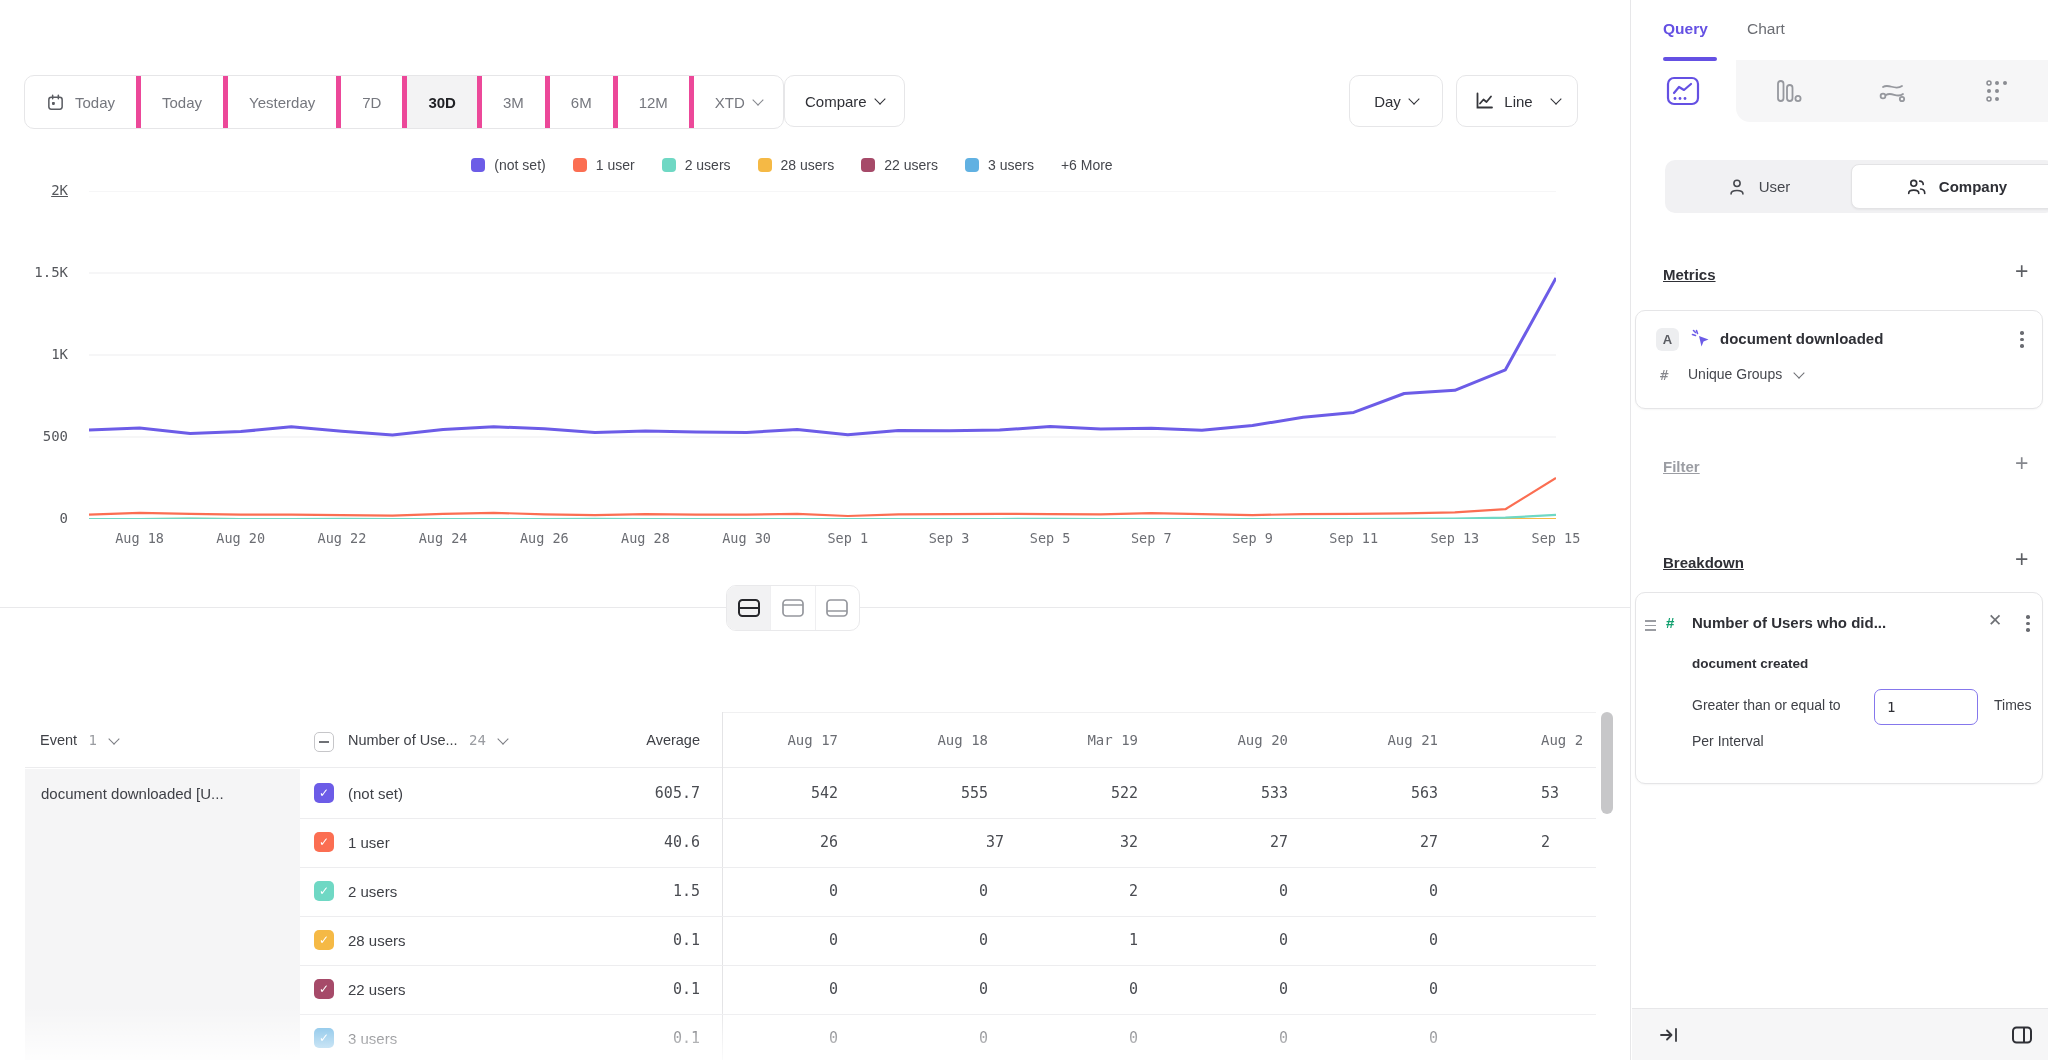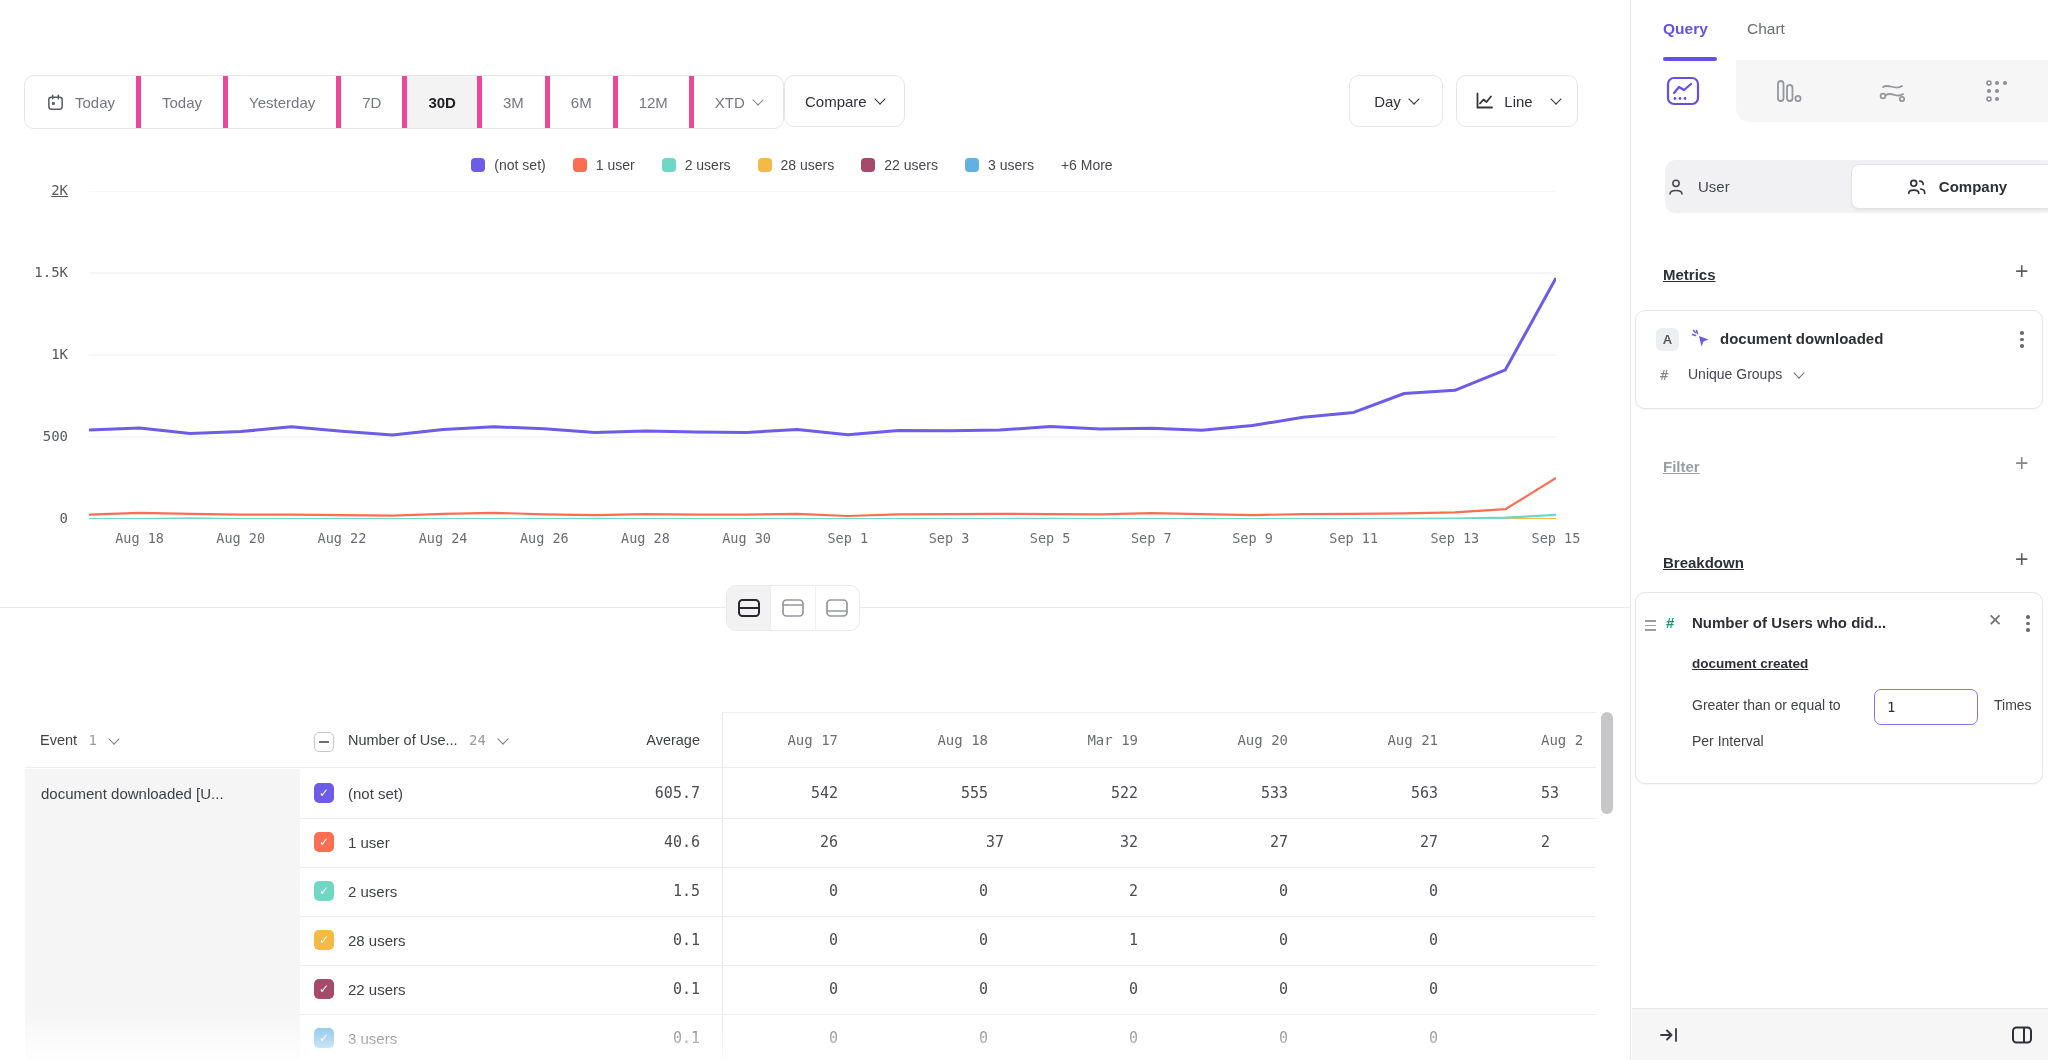--- a/index.html
+++ b/index.html
@@ -70,21 +70,21 @@
   
   #panel{left:1630px;top:0;width:418px;height:1060px;border-left:1px solid #e7e7e9;background:#fff;}
   .ptab{position:absolute;top:20px;font-size:15.5px;cursor:pointer;}
   #tab-underline{position:absolute;left:32px;top:57px;width:54px;height:3.5px;border-radius:2px;}
   .ct-cell{position:absolute;top:60px;width:104.5px;height:62px;display:flex;align-items:center;
       justify-content:center;cursor:pointer;}
   .ct-gray{background:#f6f6f7;}
   #scope-toggle{position:absolute;left:34px;top:160px;width:390px;height:53px;background:#f1f1f3;
       border-radius:10px;}
   #scope-user{position:absolute;left:0;top:0;width:186px;height:53px;display:flex;gap:11px;
-      align-items:center;font-size:15px;color:#45474d;cursor:pointer;}
+      align-items:center;justify-content:center;font-size:15px;color:#45474d;cursor:pointer;}
   #scope-company{position:absolute;left:186px;top:4px;width:210px;height:45px;background:#fff;
       border:1px solid #e3e3e5;border-radius:8px;display:flex;gap:11px;align-items:center;
       justify-content:center;font-size:15px;color:#2f3036;font-weight:bold;cursor:pointer;
       box-shadow:0 1px 2px rgba(0,0,0,.05);box-sizing:border-box;}
   .sec-title{position:absolute;left:32px;font-size:15px;text-decoration:underline;}
   .plus{position:absolute;left:384px;font-size:23px;font-weight:300;color:#5d5f64;cursor:pointer;}
   .card{position:absolute;left:4px;width:406px;background:#fff;border:1px solid #e5e5e7;
       border-radius:10px;box-shadow:0 1px 2px rgba(0,0,0,.04);}
   .kebab{display:flex;flex-direction:column;gap:3px;cursor:pointer;}
   .kebab i{width:3.5px;height:3.5px;border-radius:50%;background:#6a6c72;}
@@ -441,21 +441,21 @@
       </div>
       <div class="abs" style="left:30px;top:21px;font-size:15px;font-weight:bold;color:#12A06F;">#</div>
       <div class="abs" style="left:56px;top:21px;width:280px;font-size:15px;font-weight:bold;color:#2f3036;
            white-space:nowrap;overflow:hidden;">Number of Users who did...</div>
       <div class="abs" style="left:352px;top:17px;font-size:17px;color:#6f7176;cursor:pointer;">✕</div>
       <div class="kebab abs" style="left:390px;top:22px;">
         <i></i>
           <i></i>
           <i></i>
       </div>
-      <div class="abs" style="left:56px;top:63px;font-size:13.5px;font-weight:bold;color:#2f3036;text-decoration:underline;">document created</div>
+      <div class="abs" style="left:56px;top:63px;font-size:13.5px;font-weight:bold;color:#2f3036;">document created</div>
       <div class="abs" style="left:56px;top:104px;font-size:14px;color:#3f4147;">Greater than or equal to</div>
       <input class="abs mono" style="left: 238px; top: 96px; width: 104px; height: 36px; border: 1.5px solid rgb(133, 119, 236); border-radius: 7px; font-size: 14px; padding: 0px 12px; box-sizing: border-box; color: rgb(47, 48, 54); outline: none;" value="1">
       <div class="abs" style="left:358px;top:104px;font-size:14px;color:#3f4147;">Times</div>
       <div class="abs" style="left:56px;top:140px;font-size:14px;color:#3f4147;">Per Interval</div>
     </div>
 
     <div id="panel-bottom">
       <svg class="abs" style="left:26px;top:15px;" width="22" height="22" viewBox="0 0 22 22">
         <line x1="3" y1="11" x2="13" y2="11" stroke="#3a3b40" stroke-width="1.8" stroke-linecap="round"></line>
         <polyline points="9,6.5 13.5,11 9,15.5" fill="none" stroke="#3a3b40" stroke-width="1.8" stroke-linecap="round" stroke-linejoin="round"></polyline>

